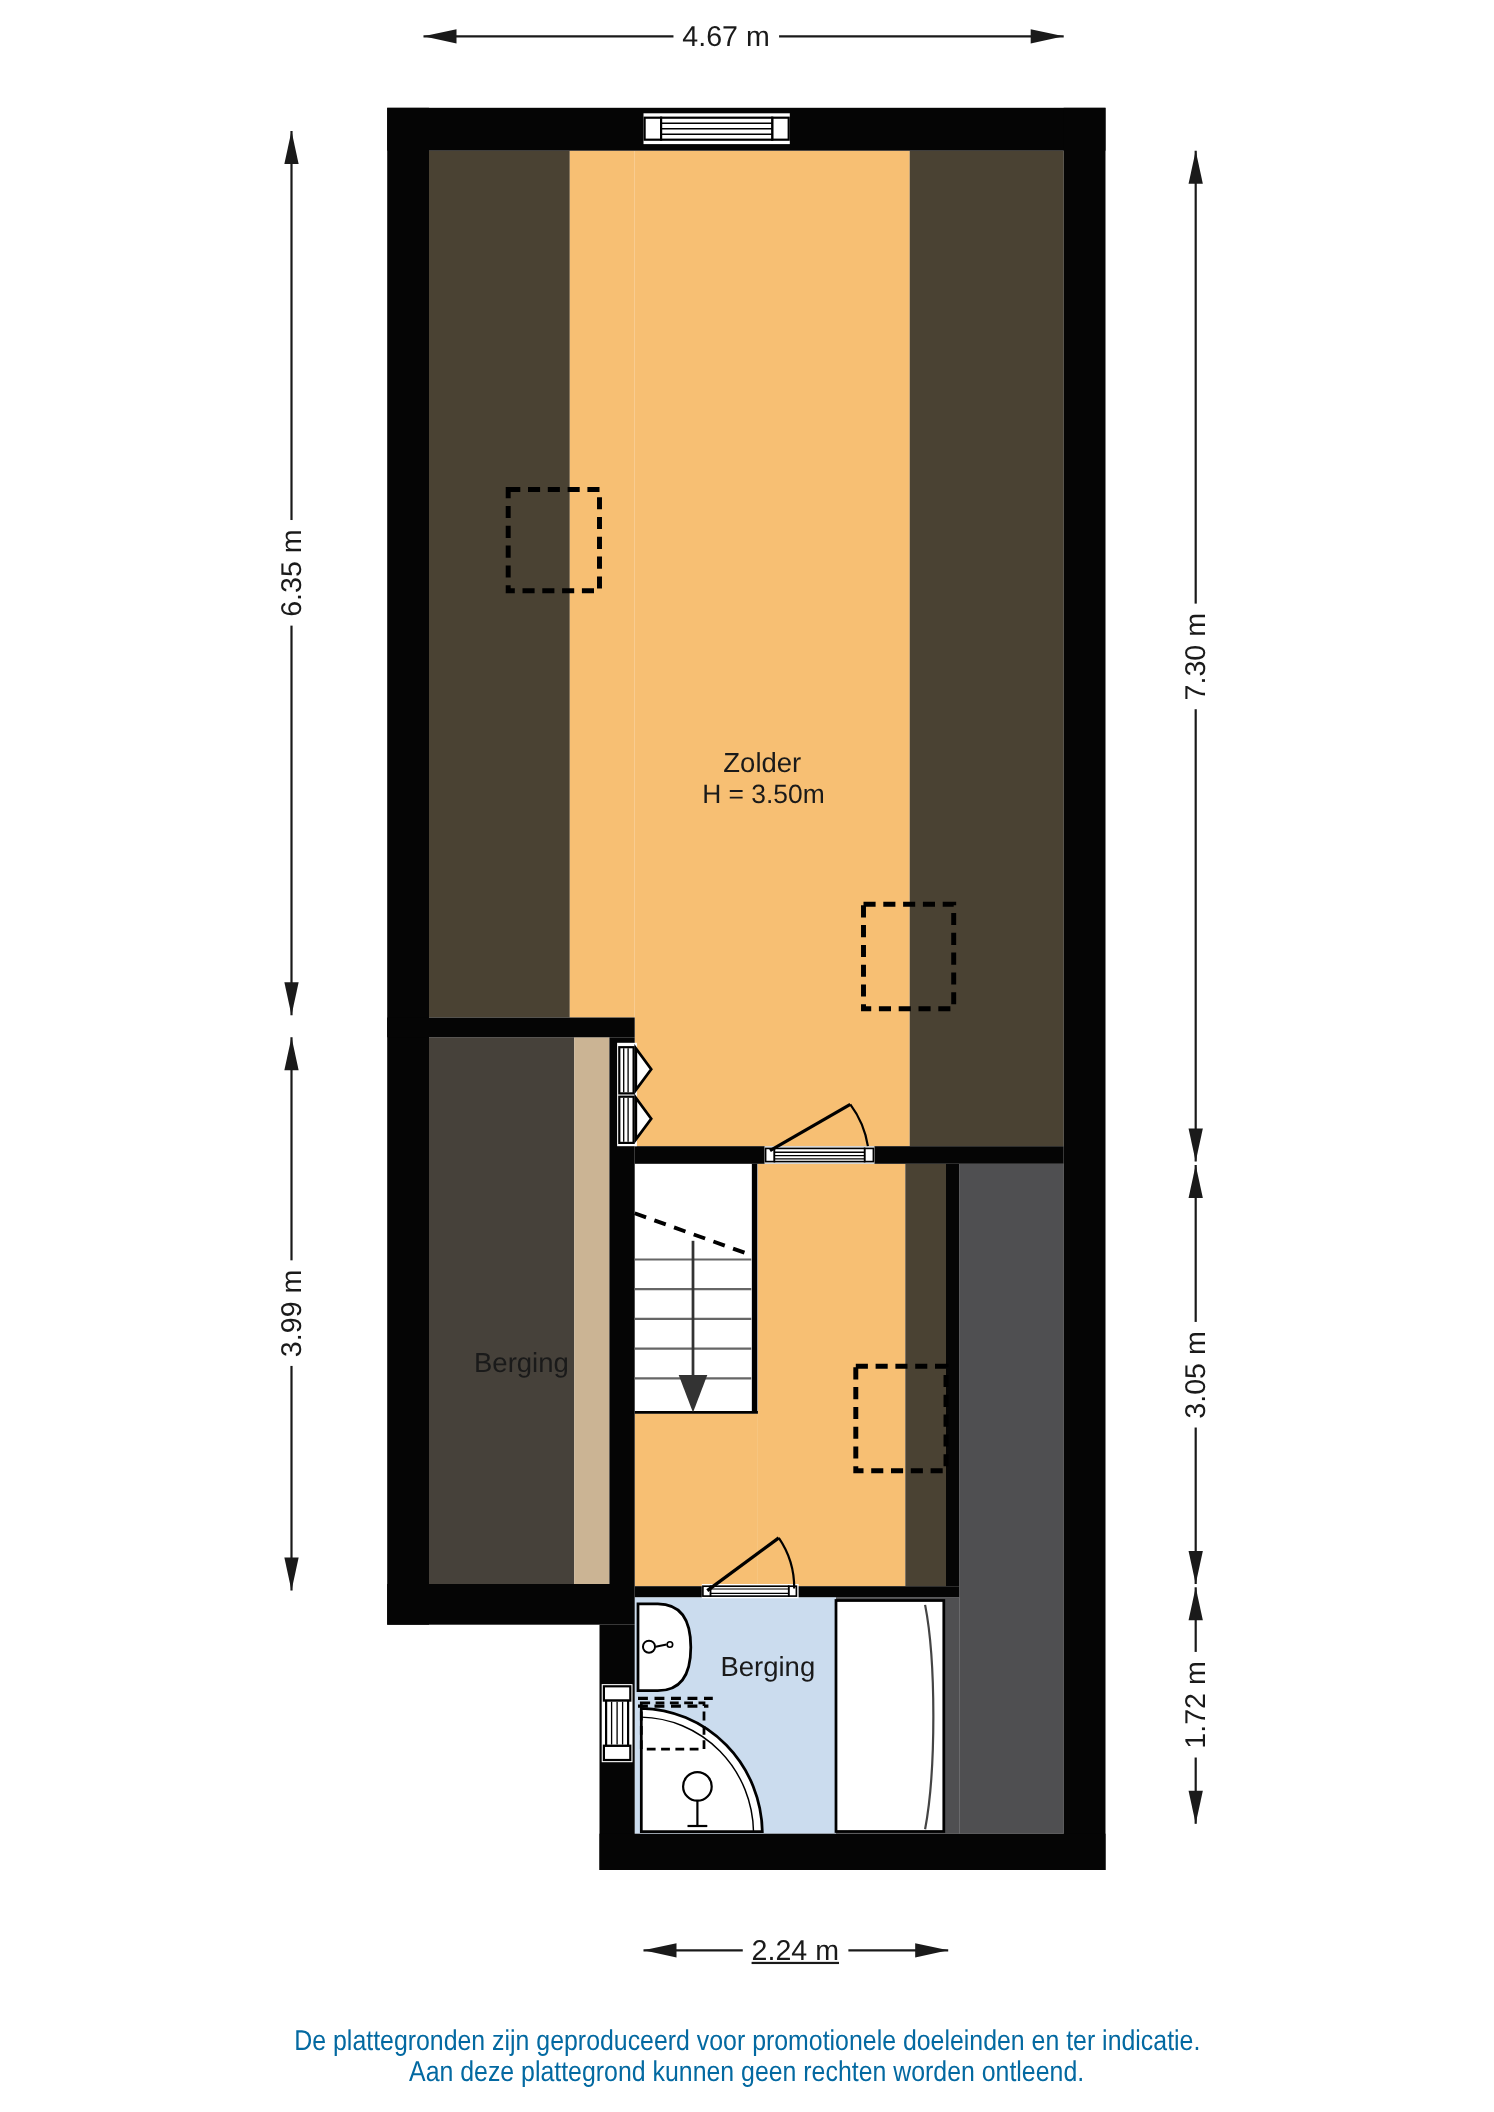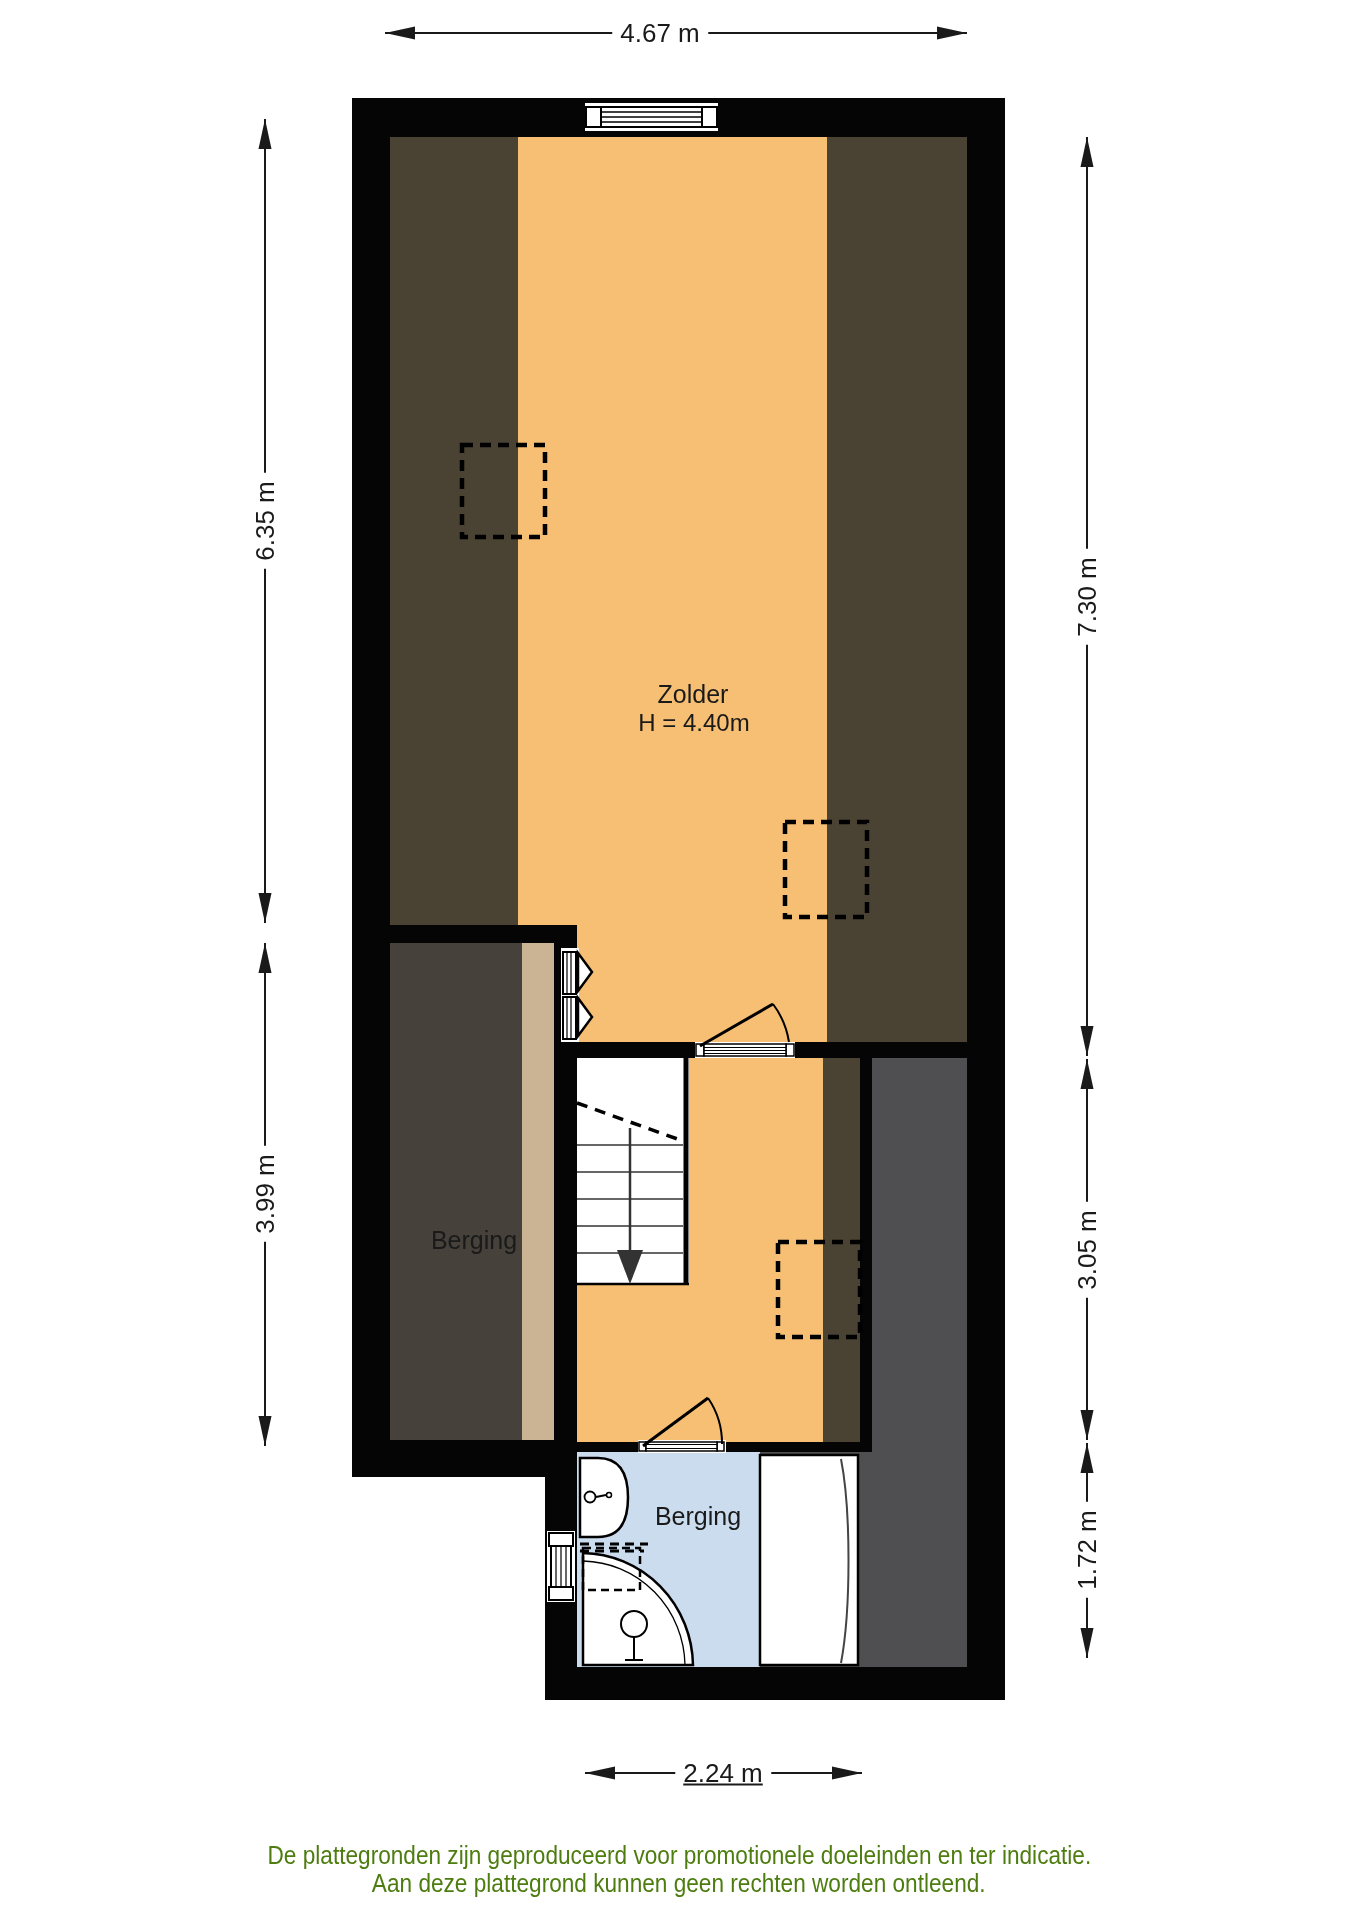--- a/index.html
+++ b/index.html
@@ -16,21 +16,21 @@
   .f-blue{background:var(--bathroom-blue);}
   .f-white{background:#ffffff;}
   svg.overlay{position:absolute;left:0;top:0;z-index:3;}
   .label{position:absolute;z-index:4;color:#1a1a1a;white-space:nowrap;
          transform:translate(-50%,-50%);}
   .room-label{font-size:25px;}
   .room-sub{font-size:24px;}
   .dim-label{font-size:26px;background:#fff;padding:1px 8px;}
   .dim-label.vert{transform:translate(-50%,-50%) rotate(-90deg);}
   .disclaimer{position:absolute;left:0;width:1358px;text-align:center;z-index:4;
-              font-size:26px;color:#4d7c0f;}
+              font-size:26px;color:#0369a1;}
   .disclaimer span{display:inline-block;transform:scaleX(0.87);transform-origin:center;}
 </style>
 </head>
 <body>
 
 <div class="canvas">
 
   <div class="fill f-roof" style="left:390px;top:137px;width:128px;height:788px;"></div>
   <div class="fill f-orange" style="left:518px;top:137px;width:59px;height:788px;"></div>
   <div class="fill f-orange" style="left:577px;top:137px;width:250px;height:905px;"></div>
@@ -198,20 +198,20 @@
 
   <div class="label dim-label" style="left:660px;top:33px;">4.67 m</div>
   <div class="label dim-label vert" style="left:265px;top:521px;">6.35 m</div>
   <div class="label dim-label vert" style="left:265px;top:1194px;">3.99 m</div>
   <div class="label dim-label vert" style="left:1087px;top:597px;">7.30 m</div>
   <div class="label dim-label vert" style="left:1087px;top:1250px;">3.05 m</div>
   <div class="label dim-label vert" style="left:1087px;top:1550px;">1.72 m</div>
   <div class="label dim-label" style="left:723px;top:1773px;text-decoration:underline;">2.24 m</div>
 
   <div class="label room-label" style="left:693px;top:694px;">Zolder</div>
-  <div class="label room-sub" style="left:694px;top:723px;">H = 4.40m</div>
+  <div class="label room-sub" style="left:694px;top:723px;">H = 3.50m</div>
   <div class="label room-label" style="left:474px;top:1194px;margin-top:46px;">Berging</div>
   <div class="label room-label" style="left:698px;top:1516px;">Berging</div>
 
   <div class="disclaimer" style="top:1840px;"><span>De plattegronden zijn geproduceerd voor promotionele doeleinden en ter indicatie.</span></div>
   <div class="disclaimer" style="top:1868px;"><span>Aan deze plattegrond kunnen geen rechten worden ontleend.</span></div>
 
 </div>
 
 </body></html>

